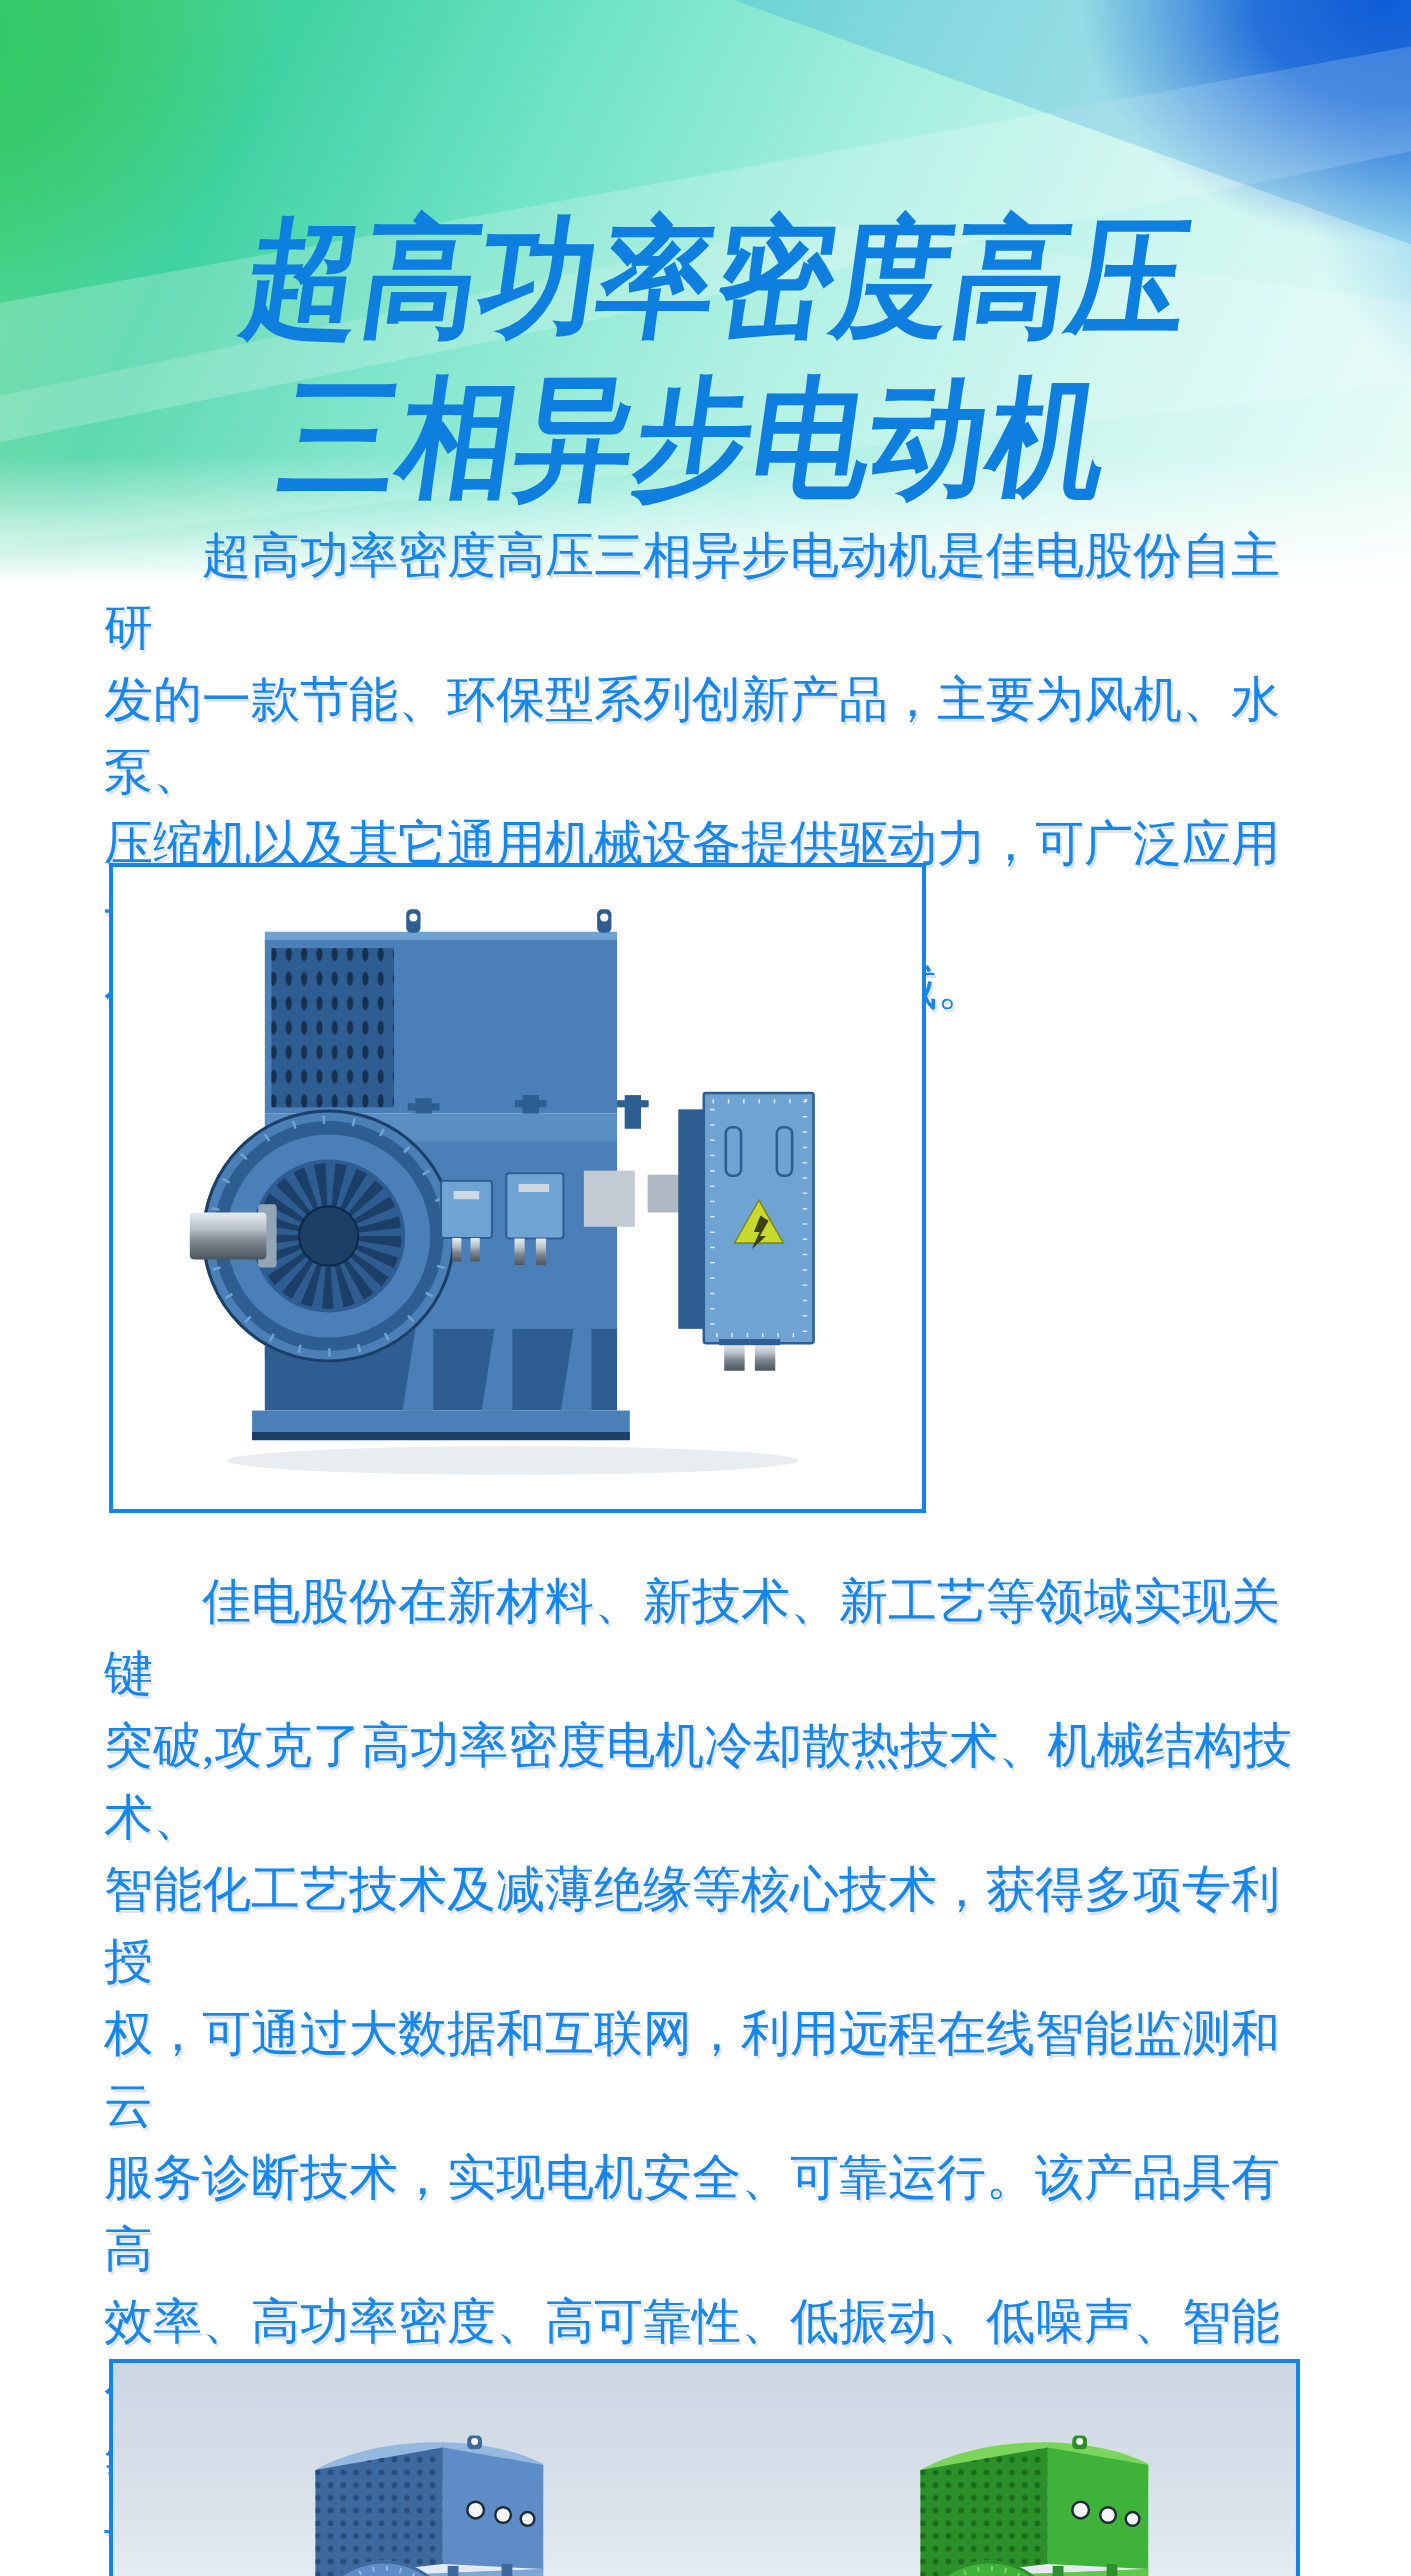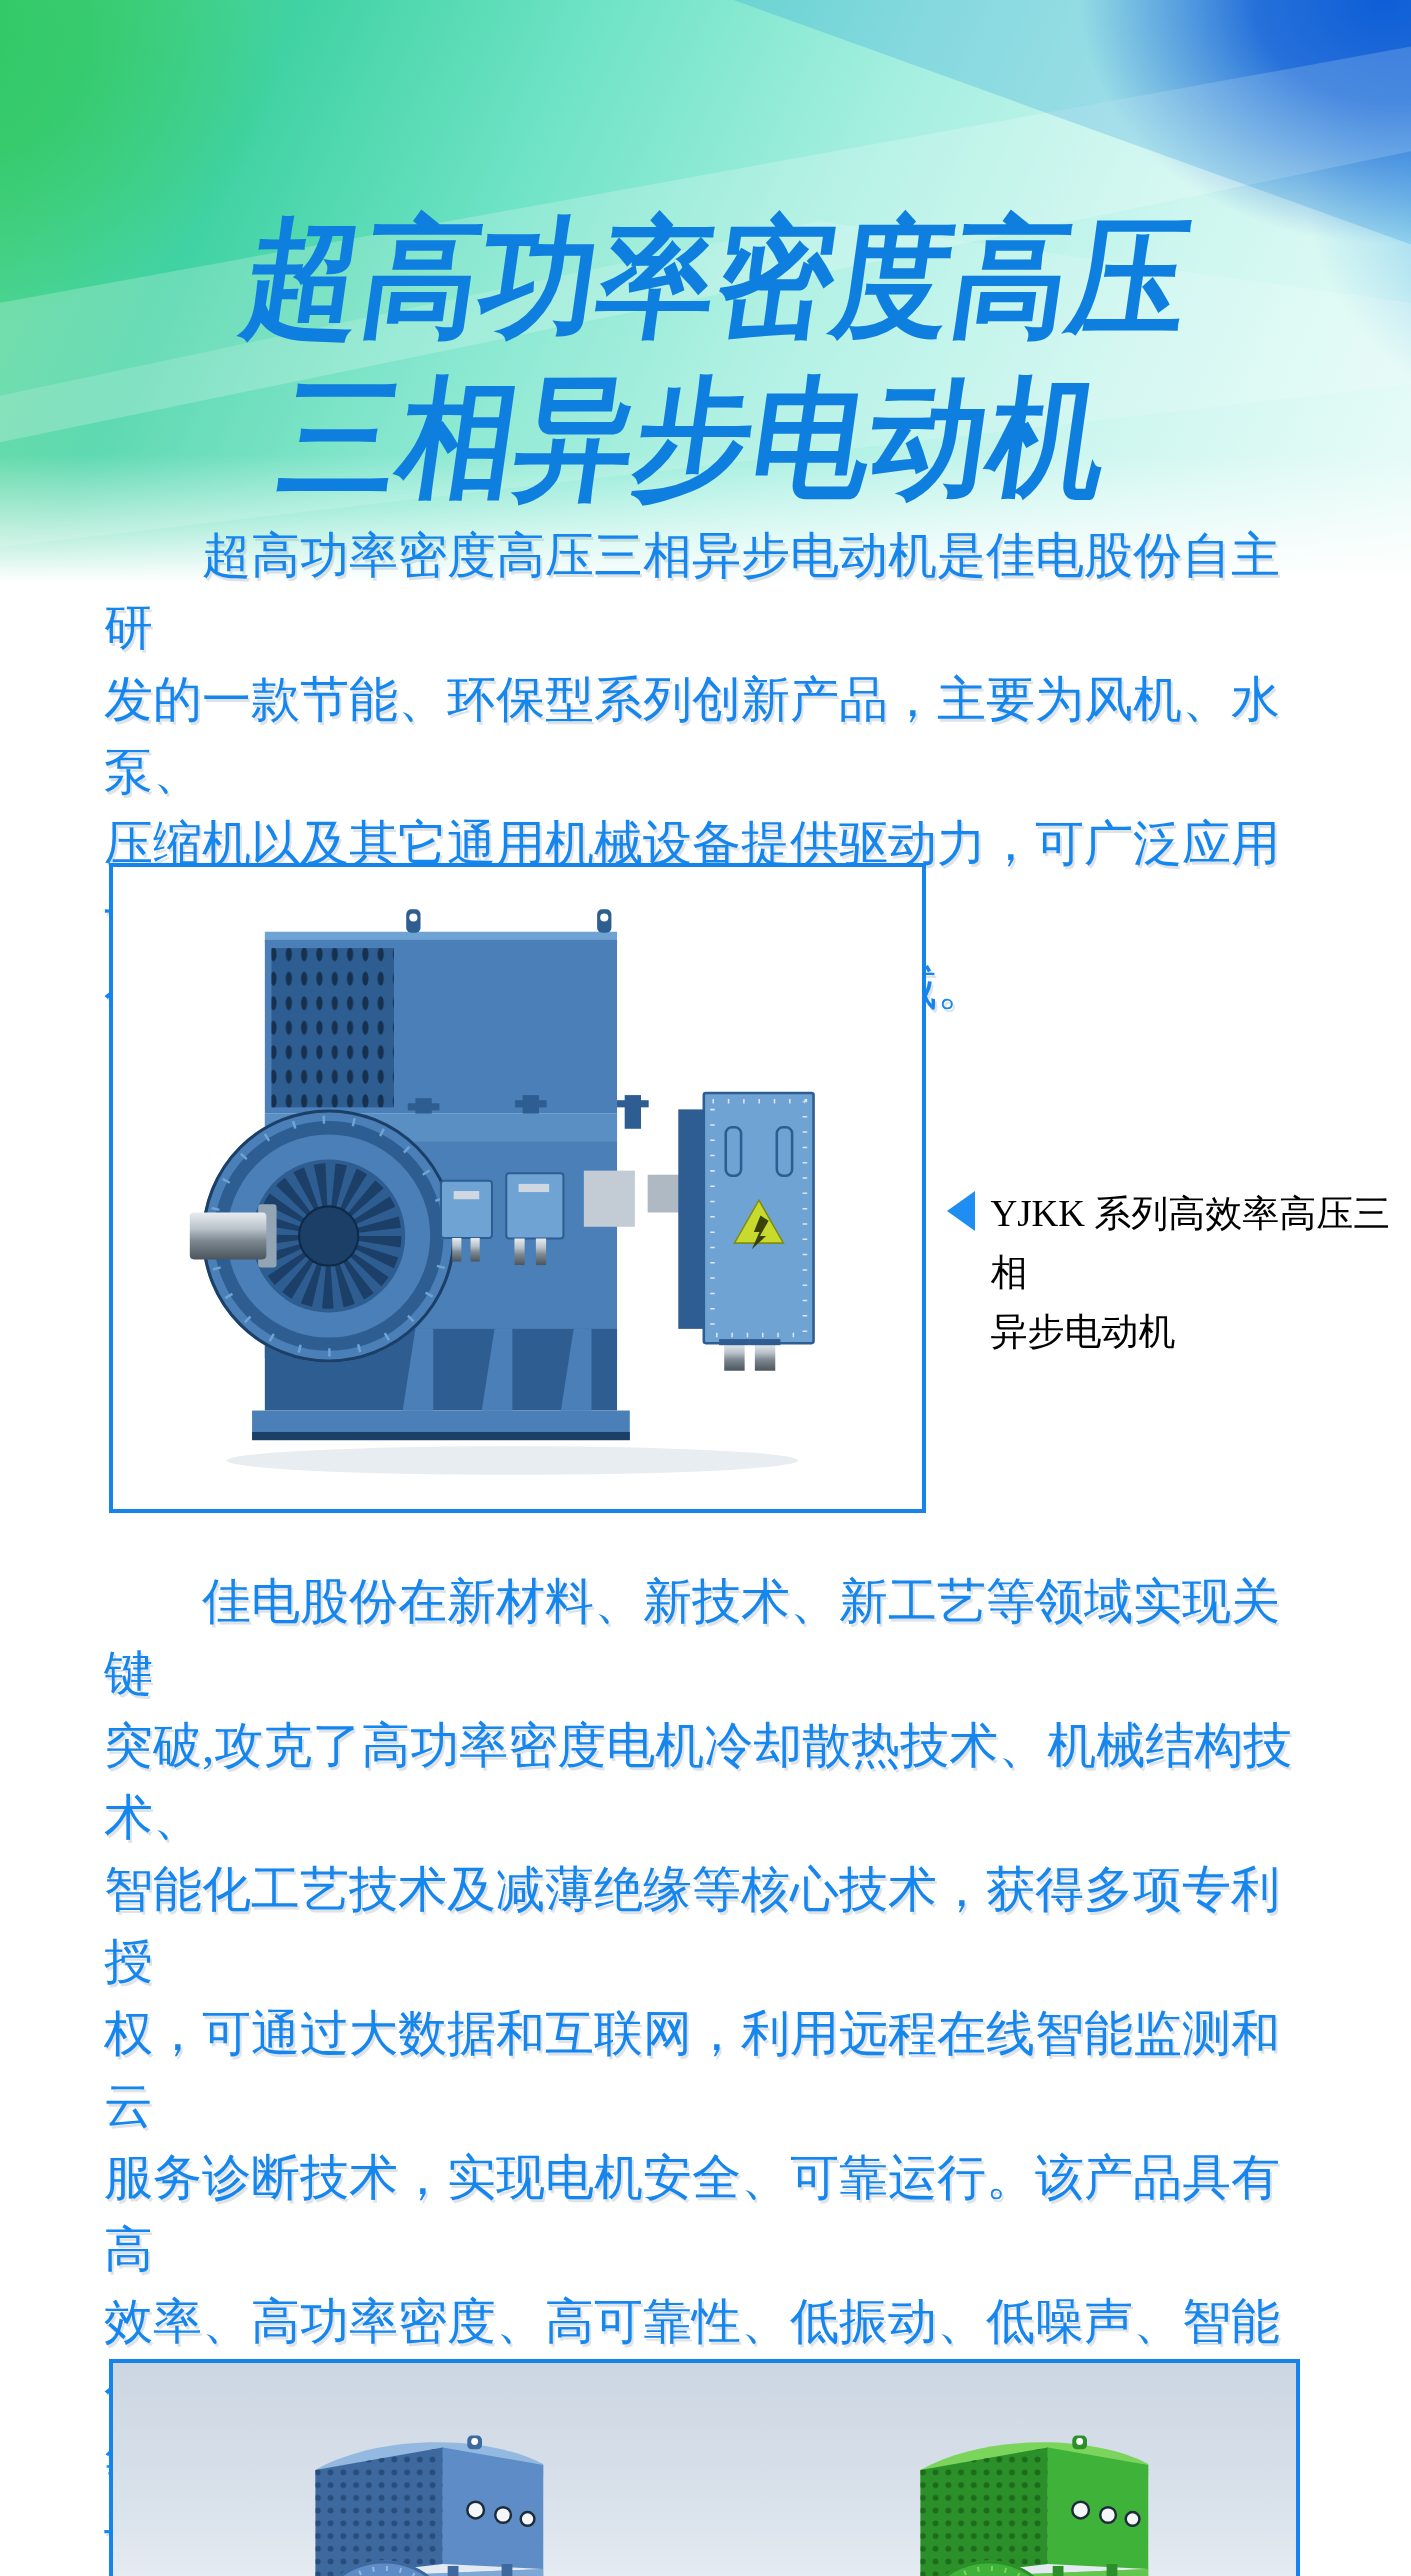--- a/index.html
+++ b/index.html
@@ -156,25 +156,20 @@
       <rect x="1178" y="455" width="30" height="95" rx="12" fill="none" style="stroke:var(--m1-dark)" stroke-width="5"></rect>
       <path d="M1143,598 l48,84 h-96 z" style="fill:var(--warn-yellow)" stroke="#7e8c14" stroke-width="3"></path>
       <path d="M1146,628 l-13,32 h11 l-15,34 l28,-26 h-12 l17,-30 z" fill="#3a420a"></path>
       <rect x="1075" y="878" width="40" height="54" fill="url(#metalA)"></rect>
       <rect x="1135" y="878" width="40" height="54" fill="url(#metalA)"></rect>
       <rect x="1065" y="870" width="60" height="12" style="fill:var(--m1-dark)"></rect>
       <rect x="1125" y="870" width="60" height="12" style="fill:var(--m1-dark)"></rect>
     </svg>
   </div>
 
-  <div class="caption caption-1">
-    <div class="tri-left"></div>
-    <div class="cap-text">YJKK 系列高效率高压三相
-异步电动机</div>
-  </div>
 
   <div class="para para-detail">　　佳电股份在新材料、新技术、新工艺等领域实现关键
 突破,攻克了高功率密度电机冷却散热技术、机械结构技术、
 智能化工艺技术及减薄绝缘等核心技术，获得多项专利授
 权，可通过大数据和互联网，利用远程在线智能监测和云
 服务诊断技术，实现电机安全、可靠运行。该产品具有高
 效率、高功率密度、高可靠性、低振动、低噪声、智能化
 等优点。产品满足系列化、模块化、通用化、标准化的设
 计要求，效率指标达到 GB30254-2013《高压三相笼型异步
 电动机能效限定值及能效等级》标准中的 1 级能效（最高

